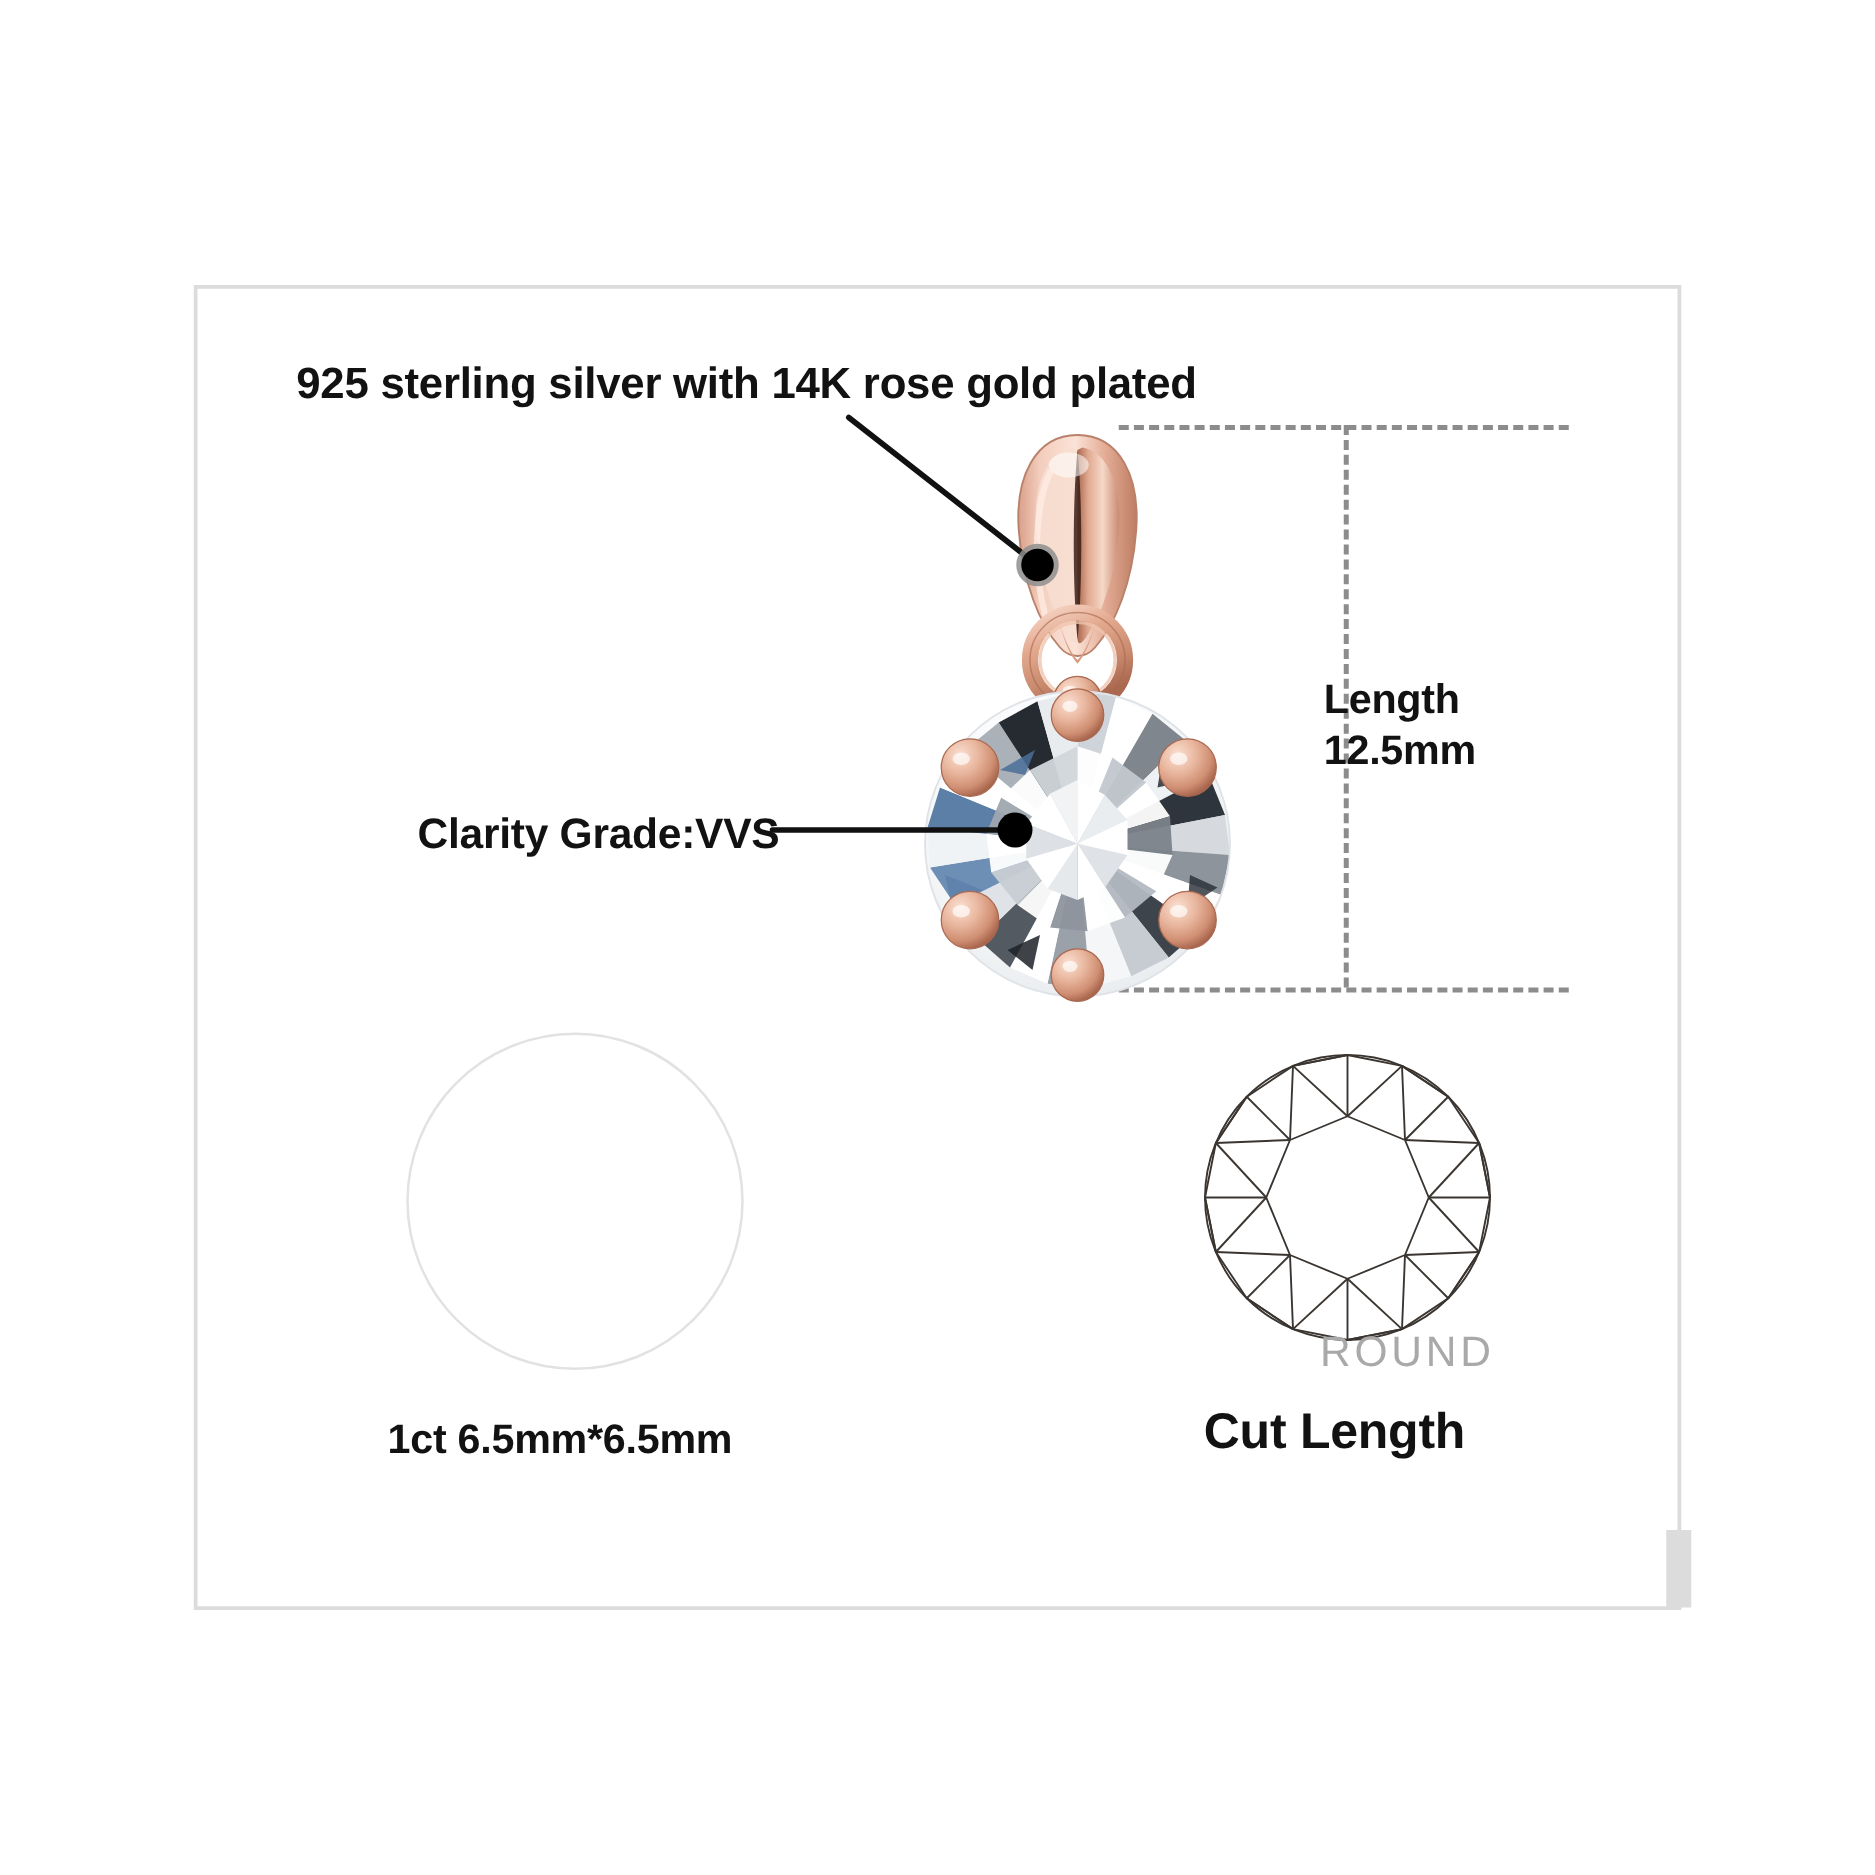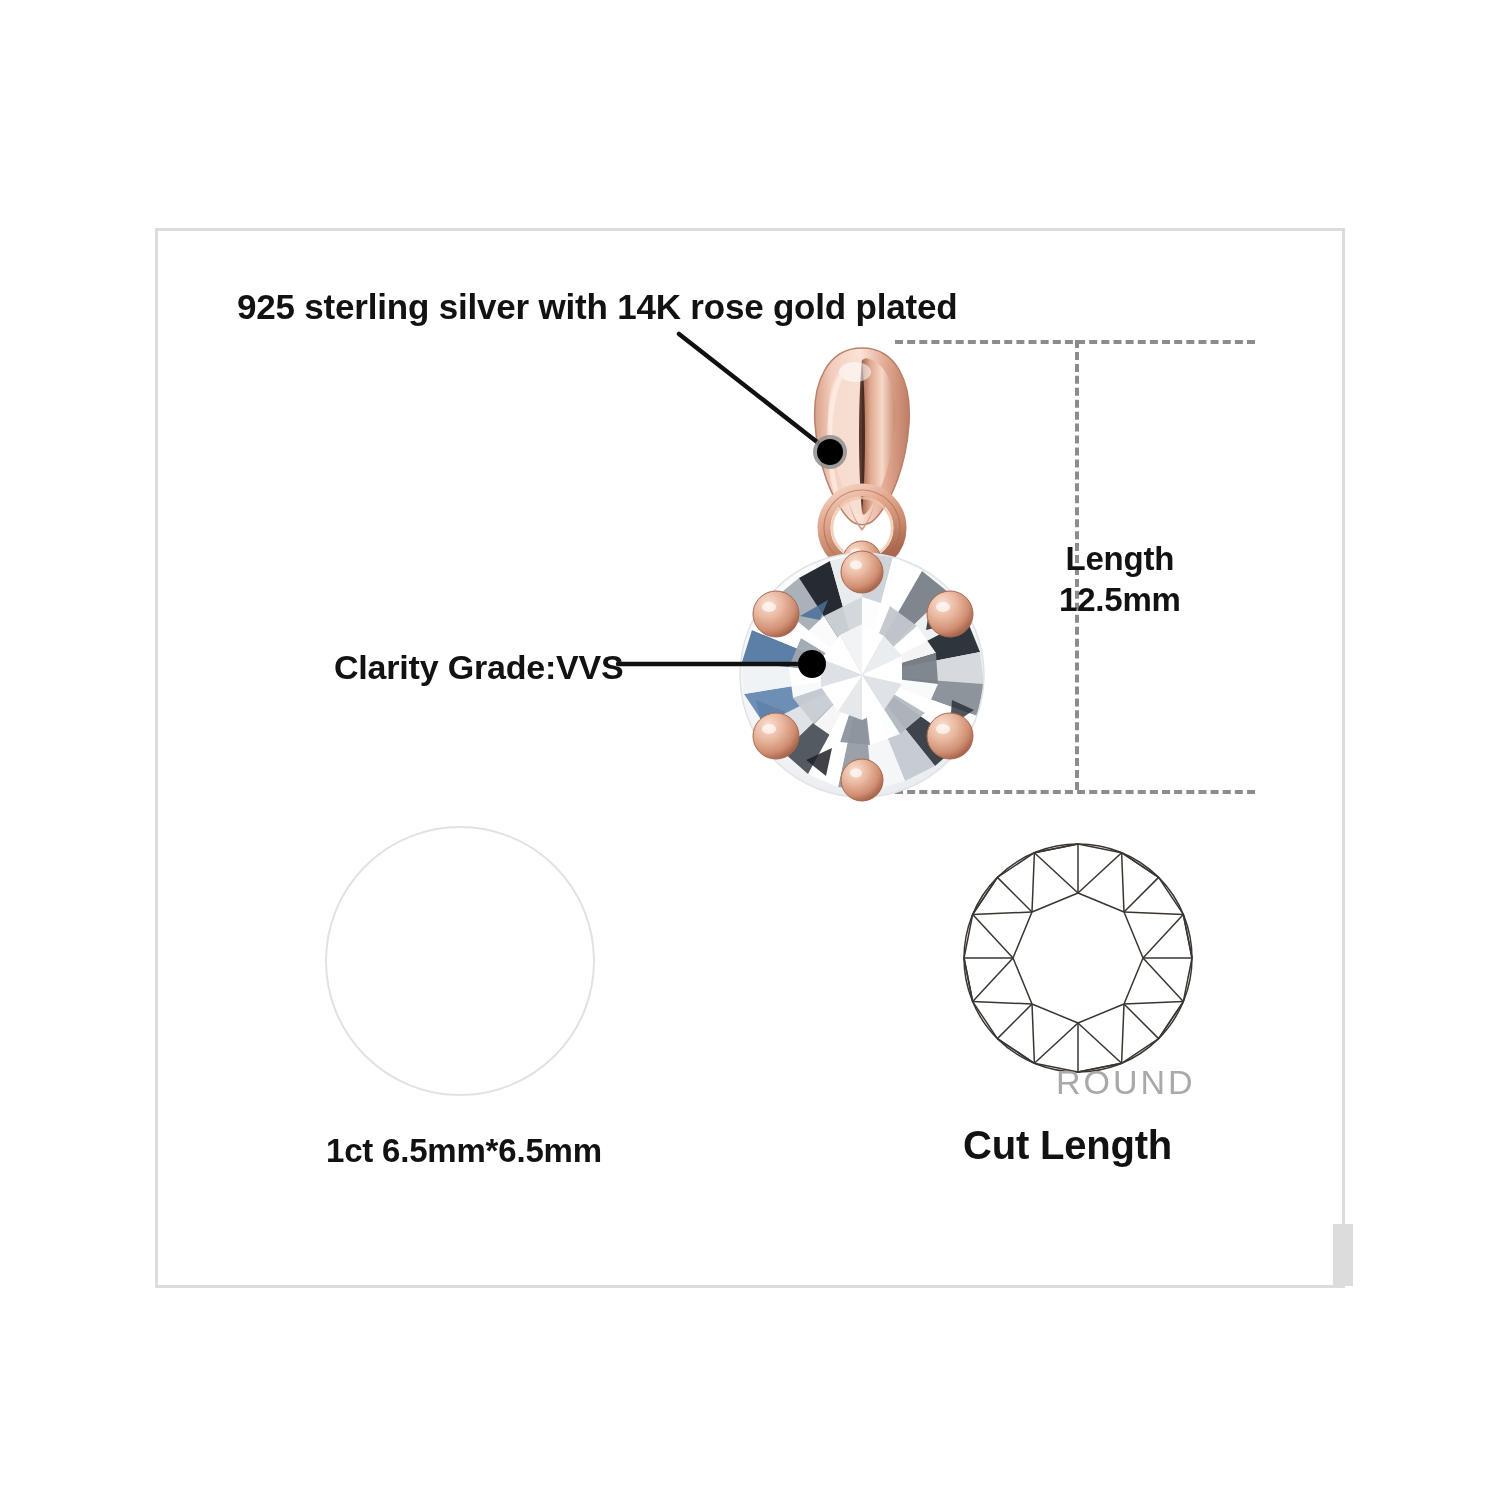--- a/index.html
+++ b/index.html
@@ -3,21 +3,21 @@
 <meta charset="utf-8">
 <style>
   html,body{margin:0;padding:0;background:#ffffff;}
   body{
     width:1500px;height:1500px;
     font-family:"Liberation Sans", sans-serif;
     color:#111111;
     overflow:hidden;
     position:relative;
   }
-  #stage{position:absolute;inset:0;background:#ffffff;text-align:center;}
+  #stage{position:absolute;inset:0;background:#ffffff;}
 
   
   .card{
     position:absolute;
     left:155px;top:228px;
     width:1190px;height:1060px;
     border:3px solid #dcdcdc;
     background:#ffffff;
     box-sizing:border-box;
   }
@@ -33,21 +33,21 @@
     position:absolute;
     font-weight:bold;
     color:#121212;
     white-space:nowrap;
     line-height:1.18;
     letter-spacing:-0.2px;
   }
   #lbl-material{ left:237px; top:286px; font-size:35px; }
   #lbl-clarity { left:320px; top:647px; font-size:34px;margin-left:14px; }
   #lbl-length  { left:1059px; top:538px; font-size:33px; line-height:1.25;}
-  #lbl-stone   { left:310px; top:1132px; font-size:33px;margin-left:16px; }
+  #lbl-stone   { left:310px; top:1132px; font-size:33px; }
   #lbl-cutgrade{ left:963px; top:1122px; font-size:40px; }
   #lbl-round{
     position:absolute;left:1056px;top:1063px;
     font-size:34px;font-weight:normal;color:#a9a9a9;
     letter-spacing:3px;white-space:nowrap;
   }
 
   
   .leader-svg{position:absolute;left:0;top:0;width:1500px;height:1500px;pointer-events:none;}
 

